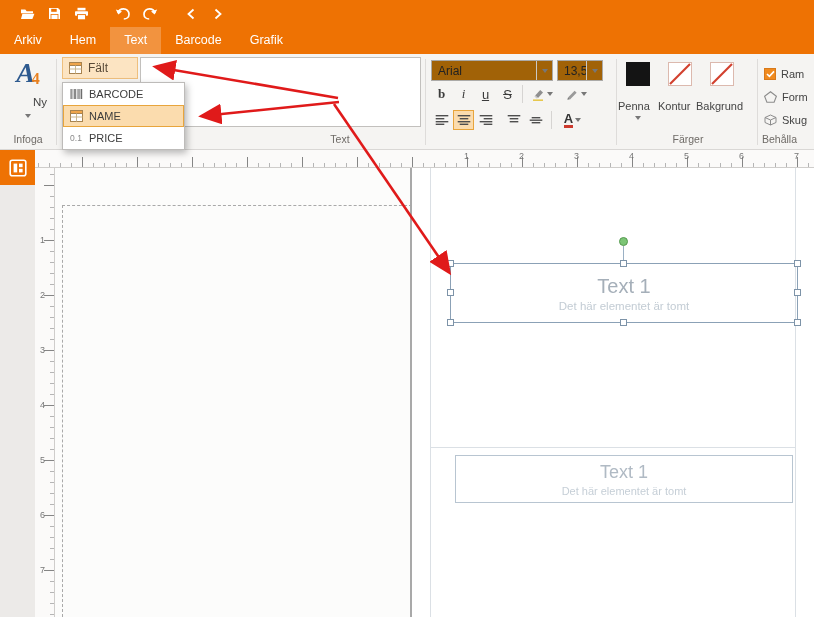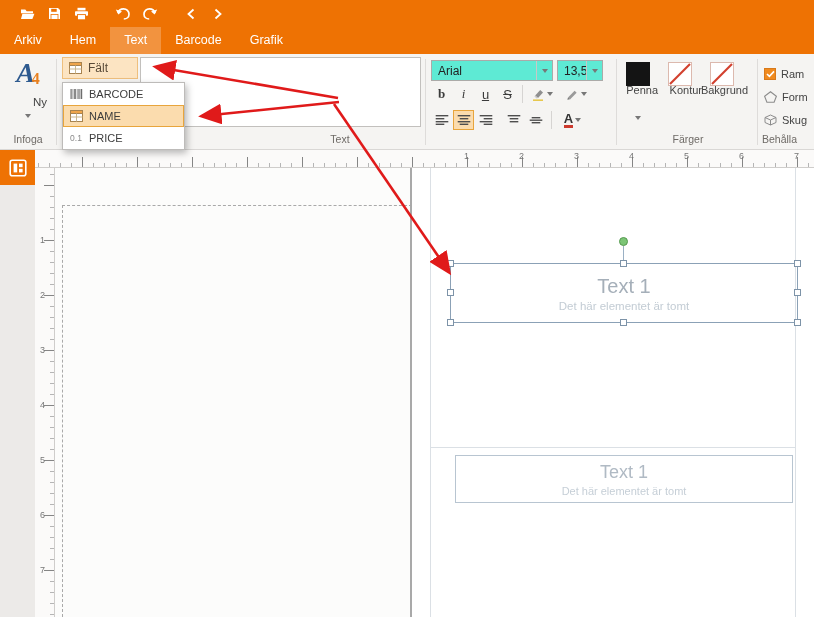--- a/index.html
+++ b/index.html
@@ -26,37 +26,37 @@
   .a4-a { font-family:"Liberation Serif",serif; font-style:italic; font-weight:bold; font-size:28px; color:#2e5a8f; line-height:34px; }
   .a4-4 { font-family:"Liberation Serif",serif; font-weight:bold; font-size:16px; color:#e87f1e; margin-left:-3px; margin-top:14px; }
   .ny-label { position:absolute; left:12px; top:42px; width:56px; text-align:center; font-size:11.5px; color:#444; }
   .ny-caret { position:absolute; left:25px; top:60px; }
 
   .caret { width:0; height:0; border-left:3.5px solid transparent; border-right:3.5px solid transparent; border-top:4px solid #777; }
 
   .falt-btn { position:absolute; left:62px; top:3px; width:76px; height:22px; background:#fce4c2; border:1px solid #eebf7d; display:flex; align-items:center; gap:6px; padding-left:6px; font-size:12px; color:#5a4b38; }
   .text-input { position:absolute; left:140px; top:3px; width:281px; height:70px; background:#fff; border:1px solid #c2c0bd; font-size:12px; padding:3px 5px; color:#333; }
 
-  .combo { position:absolute; height:21px; background:#5eead4; border:1px solid #abaaa8; display:flex; align-items:center; font-size:12px; color:#222; }
+  .combo { position:absolute; height:21px; background:#a16207; border:1px solid #abaaa8; display:flex; align-items:center; font-size:12px; color:#222; }
   .combo .cv { flex:1; padding-left:6px; white-space:nowrap; overflow:hidden; }
   .combo .cbtn { width:16px; height:100%; border-left:1px solid #c9c8c6; display:flex; align-items:center; justify-content:center; }
   .combo-family { left:431px; top:6px; width:122px; }
   .combo-size { left:557px; top:6px; width:46px; }
 
   .fbtn { position:absolute; width:21px; height:20px; display:flex; align-items:center; justify-content:center; border:1px solid transparent; font-size:13px; color:#3b3b3b; }
   .fbtn.wide { width:29px; gap:2px; }
   .fbtn.active { background:#fbdcae; border-color:#e8a53c; }
   .g-bold { font-family:"Liberation Serif",serif; font-weight:bold; }
   .g-italic { font-family:"Liberation Serif",serif; font-style:italic; }
   .g-under { text-decoration:underline; }
   .g-strike { text-decoration:line-through; }
   .vsep { position:absolute; width:1px; height:18px; background:#d6d4d2; }
 
   .swatch-pen { width:24px; height:24px; background:#141414; }
-  .color-btn-label { position:absolute; top:30px; font-size:11px; color:#444; text-align:right; }
+  .color-btn-label { position:absolute; top:46px; font-size:11px; color:#444; text-align:left; }
   .a-glyph { font-size:13px; font-weight:bold; color:#333; border-bottom:3px solid #cc3a2e; line-height:13px; }
 
   .cont-row { position:absolute; left:764px; height:18px; display:flex; align-items:flex-end; gap:5px; font-size:11px; color:#444; white-space:nowrap; }
   .chk { width:12px; height:12px; background:#f08a1e; border:1px solid #d8791a; display:flex; align-items:center; justify-content:center; }
 
   
   .dropdown { position:absolute; left:62px; top:82px; width:123px; background:#fff; border:1px solid #bdbbb9; box-shadow:2px 3px 7px rgba(0,0,0,.28); z-index:50; }
   .dd-item { height:22px; display:flex; align-items:center; gap:6px; padding:0 5px; font-size:11px; color:#3c3c3c; border:1px solid transparent; }
   .dd-item.selected { background:#fbdcae; border-color:#e8a53c; }
   .dd-ico { width:14px; display:flex; justify-content:center; }

